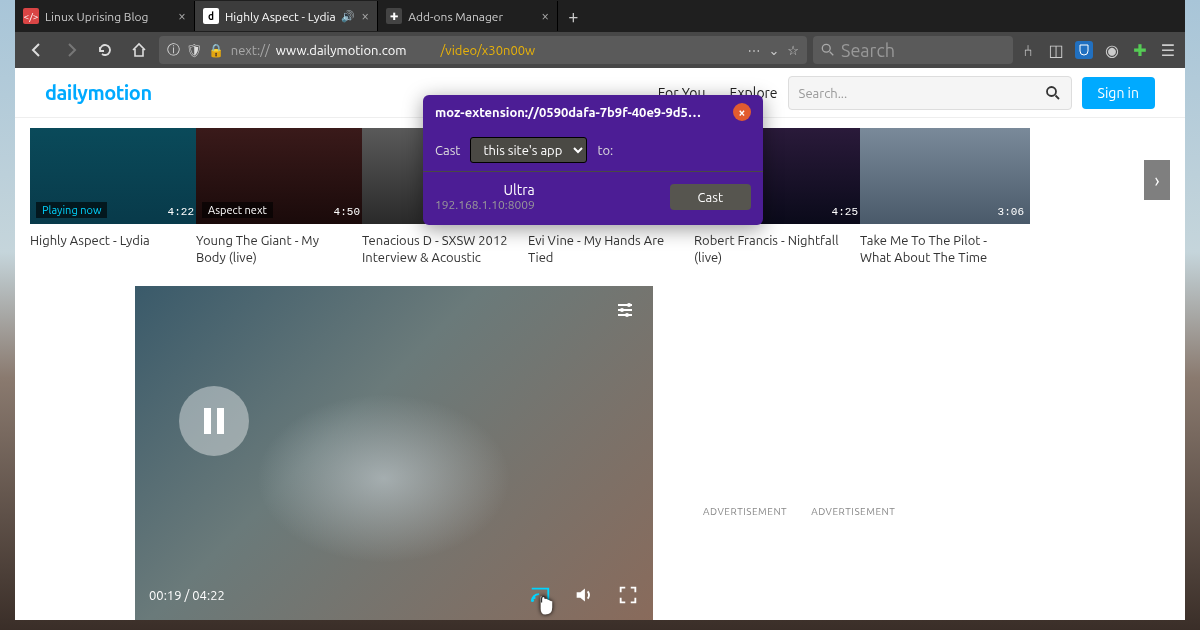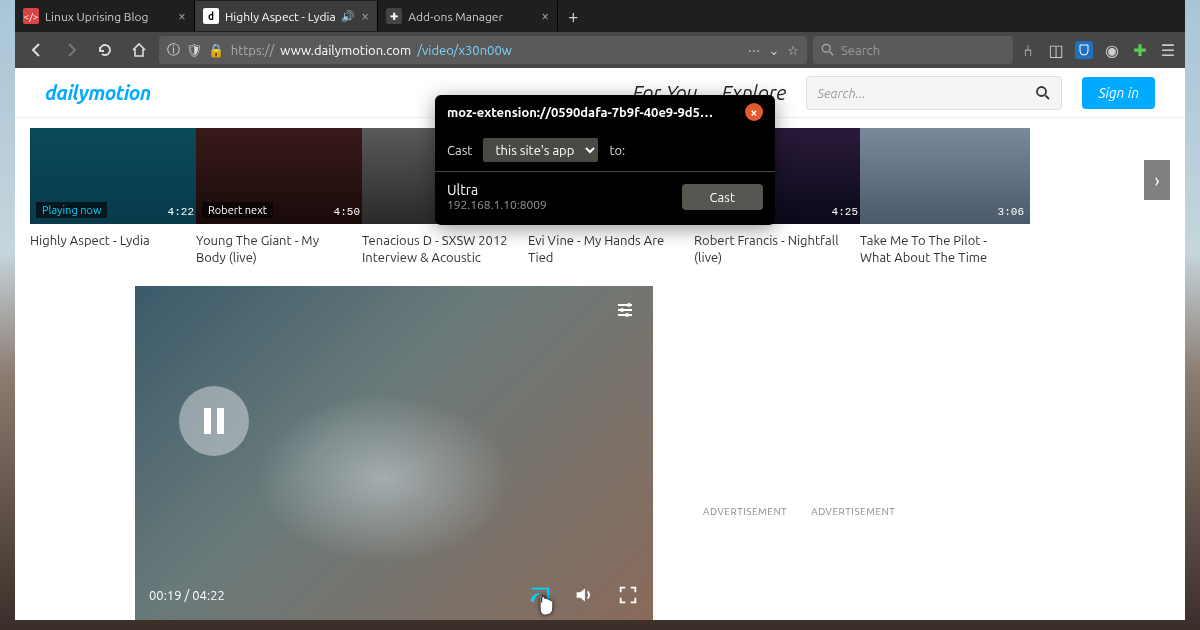--- a/index.html
+++ b/index.html
@@ -17,34 +17,34 @@
 .tab-close { margin-left: auto; font-size: 14px; color: #aaa; cursor: pointer; }
 .tab-sound { font-size: 11px; color: #ddd; }
 .newtab { width: 30px; text-align: center; color: #ccc; font-size: 18px; }
 
 .toolbar { height: 36px; background: #474747; display: flex; align-items: center; padding: 0 8px; gap: 6px; }
 .navbtn { width: 28px; height: 28px; display: flex; align-items: center; justify-content: center; color: #ddd; border-radius: 4px; }
 .navbtn.disabled { color: #777; }
 .urlbar { flex: 1; height: 28px; background: #5a5a5a; border-radius: 4px; display: flex; align-items: center; padding: 0 8px; gap: 6px; font-size: 13px; color: #ddd; }
 .urlbar .proto { color: #aaa; }
 .urlbar .domain { color: #fff; }
-.urlbar .path { color: #7dd3fc; }
+.urlbar .path { color: #eab308; margin-left: 28px; }
 .lock { color: #5cb85c; }
 .urlactions { margin-left: auto; display: flex; gap: 8px; color: #ccc; }
-.searchbar { width: 200px; height: 28px; background: #5a5a5a; border-radius: 4px; display: flex; align-items: center; padding: 0 8px; gap: 6px; font-size: 13px; color: #999; }
+.searchbar { width: 200px; height: 28px; background: #5a5a5a; border-radius: 4px; display: flex; align-items: center; padding: 0 8px; gap: 6px; font-size: 18px; color: #999; }
 .topicons { display: flex; gap: 10px; color: #ccc; align-items: center; }
 .topicons .ico { width: 18px; height: 18px; display: flex; align-items: center; justify-content: center; }
 .ublock { background: #2170c0; border-radius: 3px; }
 
 
 .page { background: #fff; height: 552px; overflow: hidden; position: relative; }
-.dm-header { height: 50px; display: flex; align-items: center; padding: 4px 30px; gap: 20px; border-bottom: 1px solid #eee; font-style: italic; }
+.dm-header { height: 50px; display: flex; align-items: center; padding: 4px 30px; gap: 10px; border-bottom: 1px solid #eee; }
 .dm-logo { color: #0af; font-size: 20px; font-weight: bold; letter-spacing: -0.5px; }
-.dm-nav { margin-left: auto; display: flex; gap: 24px; font-size: 20px; color: #222; }
-.dm-search { width: 256px; height: 34px; background: #f5f5f5; border: 1px solid #ddd; border-radius: 4px; display: flex; align-items: center; padding: 0 10px; color: #999; font-size: 13px; position: relative; }
+.dm-nav { margin-left: auto; display: flex; gap: 24px; font-size: 14px; color: #222; }
+.dm-search { width: 284px; height: 34px; background: #f5f5f5; border: 1px solid #ddd; border-radius: 4px; display: flex; align-items: center; padding: 0 10px; color: #999; font-size: 13px; position: relative; }
 .dm-search .mag { margin-left: auto; color: #333; }
 .signin { background: #00aaff; color: #fff; padding: 8px 16px; border-radius: 4px; font-size: 14px; }
 
 
 .thumbrow { display: flex; gap: 18px; padding: 10px 15px 0 15px; position: relative; }
 .thumb { width: 148px; }
 .thumb-img { width: 170px; height: 96px; background: #234; position: relative; display: flex; align-items: end; }
 .thumb-img.t0 { background: linear-gradient(#0a4a5a, #083a4a); }
 .thumb-img.t1 { background: linear-gradient(#3a1a1a, #1a0a0a); }
 .thumb-img.t2 { background: linear-gradient(#5a5a5a, #2a2a2a); }
@@ -73,26 +73,26 @@
 .ctrls svg { width: 22px; height: 22px; }
 .cast-ic { position: relative; }
 .cursor-ic { position: absolute; bottom: -10px; right: -4px; color: #fff; filter: drop-shadow(0 0 2px #000); }
 
 .actionbar { width: 518px; height: 46px; display: flex; justify-content: space-around; align-items: center; border-top: 1px solid #eee; margin-top: 0; }
 .actionbar svg { width: 22px; height: 22px; stroke: #333; fill: none; stroke-width: 1.5; }
 
 .ads { display: flex; flex-direction: row; gap: 24px; padding-top: 220px; font-size: 10px; color: #888; letter-spacing: 0.5px; }
 
 
-.castpopup { position: absolute; top: 95px; left: 420px; width: 340px; background: #000000; border-radius: 6px; box-shadow: 0 4px 20px rgba(0,0,0,0.4); z-index: 100; color: #ddd; font-size: 13px; }
+.castpopup { position: absolute; top: 95px; left: 408px; width: 340px; background: #4c1d95; border-radius: 6px; box-shadow: 0 4px 20px rgba(0,0,0,0.4); z-index: 100; color: #ddd; font-size: 13px; }
 .castpopup .ch { padding: 8px 12px; display: flex; align-items: center; gap: 8px; font-weight: bold; color: #fff; }
 .castpopup .ch .cx { margin-left: auto; width: 18px; height: 18px; background: #e25b2f; border-radius: 50%; color: #fff; font-size: 12px; display: flex; align-items: center; justify-content: center; }
 .castpopup .row1 { padding: 8px 12px; display: flex; align-items: center; gap: 10px; }
 .castpopup select { background: #4a4944; color: #fff; border: 1px solid #000000; padding: 4px 8px; border-radius: 3px; font-size: 13px; text-align: center; }
-.castpopup .dev { padding: 10px 12px 14px 12px; display: flex; align-items: center; border-top: 1px solid #4a4944; }
+.castpopup .dev { padding: 10px 12px 14px 12px; display: flex; align-items: center; border-top: 1px solid #4a4944; text-align: right; }
 .castpopup .devinfo .n { color: #fff; font-size: 14px; }
 .castpopup .devinfo .ip { color: #999; font-size: 12px; }
 .castpopup .btn { margin-left: auto; background: #56554f; padding: 6px 28px; border-radius: 4px; color: #fff; }
 
 svg { display: block; }
 </style>
 </head>
 <body>
 
 <div class="browser">
@@ -136,21 +136,21 @@
       </div>
     <div class="navbtn">
         <svg width="16" height="16" viewBox="0 0 16 16">
           <path d="M2 8 L8 2 L14 8 M4 7 V14 H12 V7" stroke="#ddd" stroke-width="1.6" fill="none"></path>
         </svg>
       </div>
     <div class="urlbar">
       <span>ⓘ</span>
       <span>🛡</span>
       <span class="lock">🔒</span>
-      <span class="proto">https://</span>
+      <span class="proto">next://</span>
         <span class="domain">www.dailymotion.com</span>
         <span class="path">/video/x30n00w</span>
       <div class="urlactions">
         <span>⋯</span>
         <span>⌄</span>
         <span>☆</span>
       </div>
     </div>
     <div class="searchbar">
       <svg width="14" height="14" viewBox="0 0 16 16">
@@ -196,21 +196,21 @@
       <div class="row-nav left">‹</div>
       <div class="thumb">
         <div class="thumb-img t0">
           <span class="badge">Playing now</span>
           <span class="dur">4:22</span>
         </div>
         <div class="thumb-title">Highly Aspect - Lydia</div>
       </div>
       <div class="thumb">
         <div class="thumb-img t1">
-          <span class="badge white">Robert next</span>
+          <span class="badge white">Aspect next</span>
           <span class="dur">4:50</span>
         </div>
         <div class="thumb-title">Young The Giant - My Body (live)</div>
       </div>
       <div class="thumb">
         <div class="thumb-img t2">
           <span class="dur">44</span>
         </div>
         <div class="thumb-title">Tenacious D - SXSW 2012 Interview &amp; Acoustic</div>
       </div>

